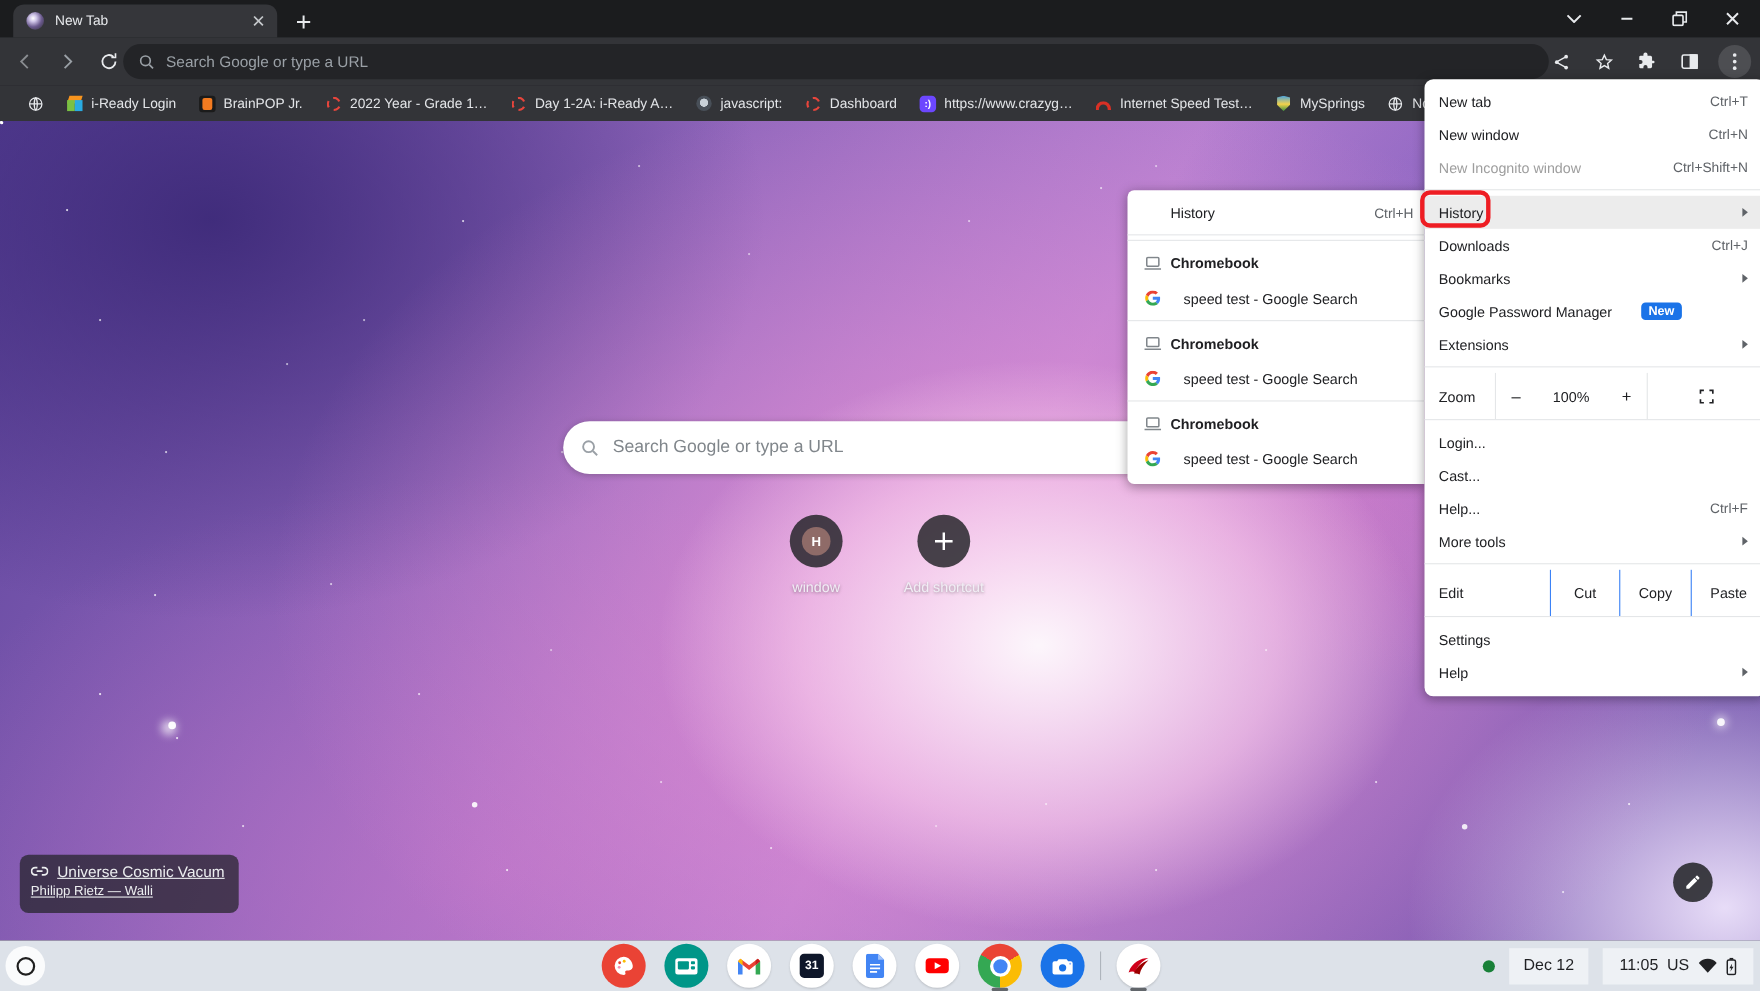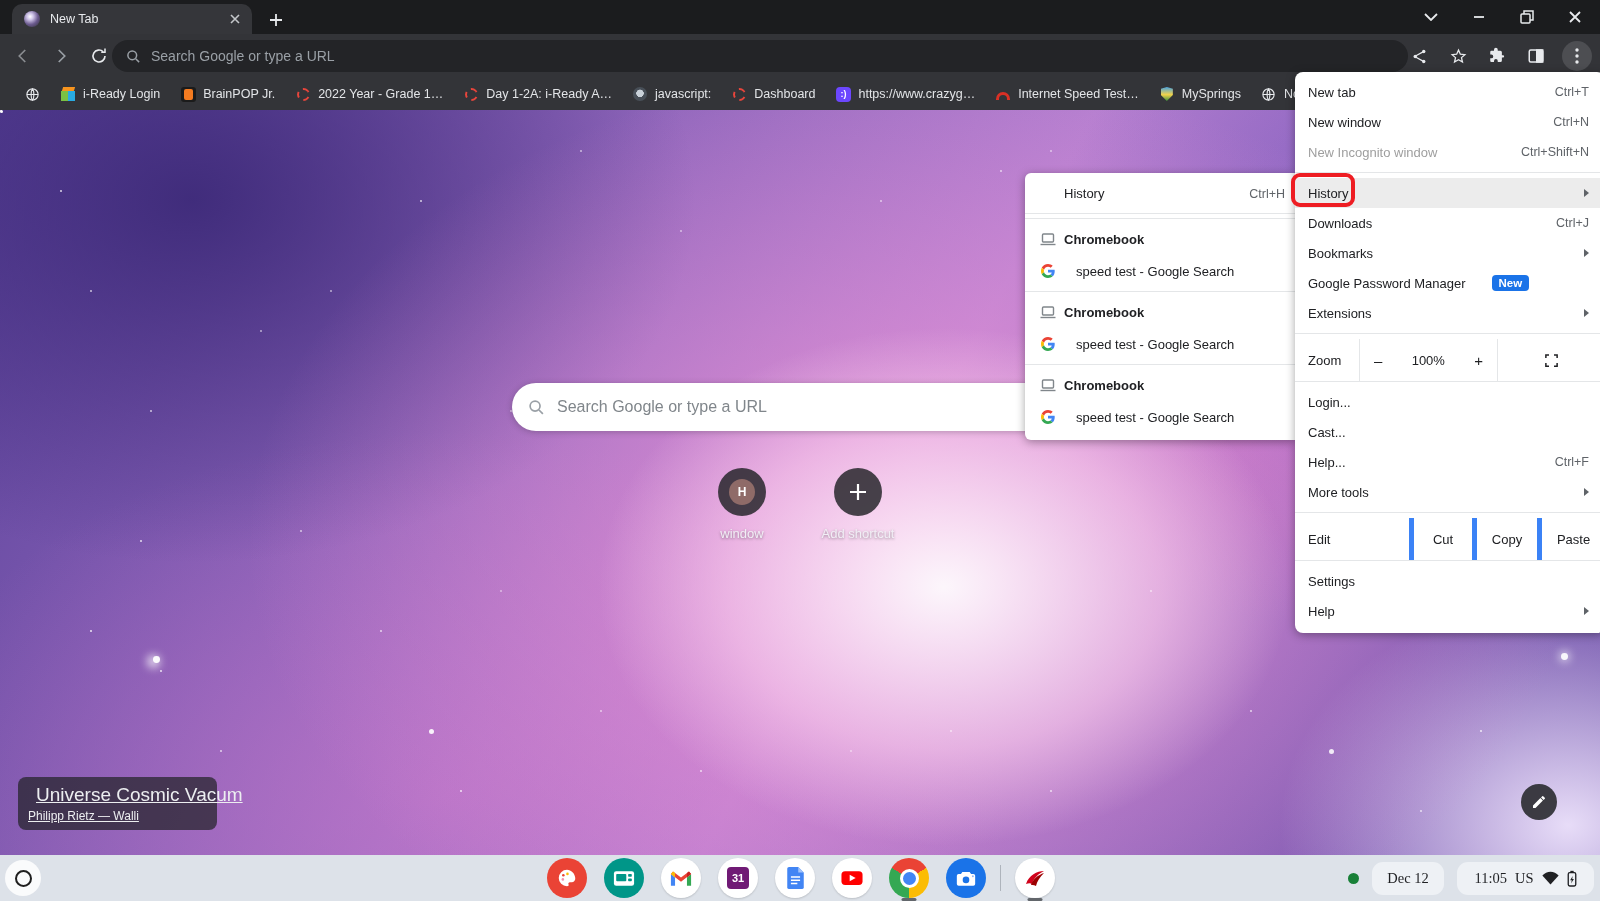--- a/index.html
+++ b/index.html
@@ -92,21 +92,21 @@
   .shortcut { width:48px; display:flex; flex-direction:column; align-items:center; }
   .shortcut-circle { width:48px; height:48px; border-radius:50%; background:rgba(32,33,36,.82);
     display:flex; align-items:center; justify-content:center; }
   .shortcut-avatar { width:26px; height:26px; border-radius:50%; background:#8f6b68; color:#fff;
     font-size:12px; font-weight:bold; display:flex; align-items:center; justify-content:center; }
   .shortcut-label { margin-top:10px; font-size:13px; color:#f1eef5; white-space:nowrap; text-shadow:0 1px 3px rgba(0,0,0,.4); }
 
   .attribution { position:absolute; left:18px; top:667px; width:199px; height:53px; background:rgba(32,33,36,.7);
     border-radius:8px; padding:7px 12px 6px 10px; color:#eceef0; }
   .attr-row1 { display:flex; align-items:center; gap:8px; }
-  .attr-title { font-size:19px; text-decoration:underline; white-space:nowrap; }
+  .attr-title { font-size:14px; text-decoration:underline; white-space:nowrap; }
   .attr-author { margin-top:3px; font-size:12px; text-decoration:underline; white-space:nowrap; }
 
   .pencil-btn { position:absolute; left:1521px; top:674px; width:36px; height:36px; border-radius:50%;
     background:rgba(38,39,42,.88); display:flex; align-items:center; justify-content:center; }
 
   
   .menu-panel { background:#fff; box-shadow:0 2px 10px rgba(0,0,0,.35); font-size:13px; color:#202124; }
   .history-submenu { position:absolute; left:1025px; top:173px; width:270px; border-radius:6px 0 0 6px; padding:5px 0 7px; z-index:20; }
   .sm-row { height:31px; display:flex; align-items:center; padding:0 10px 0 14px; }
   .sm-header-label { margin-left:25px; }
@@ -125,21 +125,21 @@
   .m-gray { color:#9e9e9e; }
   .m-hover { background:#ececec; }
   .m-arrow { margin-left:auto; width:0; height:0; border-left:5px solid #5f6368; border-top:4px solid transparent; border-bottom:4px solid transparent; }
   .m-badge { margin-left:26px; background:#1a73e8; color:#fff; font-size:11.5px; font-weight:bold; padding:2px 7px; border-radius:4px; }
   .zoom-row, .edit-row { height:42px; display:flex; align-items:stretch; }
   .z-cell { display:flex; align-items:center; }
   .z-label { width:64px; padding-left:13px; }
   .z-mid { width:139px; border-left:1px solid #e4e6e8; border-right:1px solid #e4e6e8; display:flex; align-items:center; justify-content:space-between; padding:0 14px; }
   .z-fs { flex:1; display:flex; align-items:center; justify-content:center; }
   .z-btn { font-size:15px; color:#202124; }
-  .e-cell { display:flex; align-items:center; justify-content:center; border-left:5px solid #3b82f6; }
+  .e-cell { display:flex; align-items:center; justify-content:center; border-left:1px solid #3b82f6; }
   .e-label { width:114px; justify-content:flex-start; padding-left:13px; border-left:none; }
   .e-cut { width:63px; } .e-copy { width:65px; } .e-paste { flex:1; }
 
   .red-annotation { position:absolute; left:1291px; top:173px; width:64px; height:34px;
     border:4px solid #ee1d23; border-radius:9px; z-index:40; }
 
   
   .shelf { position:absolute; left:0; right:0; bottom:0; height:46px; background:#dde2e9; z-index:10; }
   .launcher { position:absolute; left:5px; top:5px; width:36px; height:36px; border-radius:50%;
     background:rgba(255,255,255,.85); display:flex; align-items:center; justify-content:center; }
@@ -147,25 +147,25 @@
   .shelf-apps { position:absolute; left:547px; top:3px; display:flex; align-items:center; }
   .app { width:40px; height:40px; border-radius:50%; margin-right:17px; display:flex; align-items:center; justify-content:center; position:relative; flex:none; }
   .app.white { background:#fff; box-shadow:0 1px 2px rgba(0,0,0,.15); }
   .app-underline::after { content:""; position:absolute; left:50%; transform:translateX(-50%); bottom:-3px; width:15px; height:3px; border-radius:2px; background:#62666b; }
   .app-canvas { background:#ea4335; }
   .app-cast { background:#009688; }
   .app-camera { background:#1a73e8; }
   .app-chrome { background:conic-gradient(#ea4335 0 60deg, #fbbc04 60deg 180deg, #34a853 180deg 300deg, #ea4335 300deg); }
   .chrome-center { width:19px; height:19px; border-radius:50%; background:#4285f4; border:3.5px solid #fff; }
   .shelf-divider { width:1px; height:26px; background:#aeb4bc; margin:0 14px 0 -3px; flex:none; }
-  .cal-box { width:22px; height:22px; background:#701a75; border-radius:4px; color:#fff; font-size:11px; font-weight:bold;
+  .cal-box { width:22px; height:22px; background:#0f172a; border-radius:4px; color:#fff; font-size:11px; font-weight:bold;
     display:flex; align-items:center; justify-content:center; }
   .status { position:absolute; right:6px; top:0; height:46px; display:flex; align-items:center; gap:13px; }
   .status-dot { width:11px; height:11px; border-radius:50%; background:#188038; }
-  .pill { background:#eef1f5; border-radius:11px; height:33px; display:flex; align-items:center; justify-content:center;font-family:Liberation Serif, serif; }
+  .pill { background:#eef1f5; border-radius:0; height:33px; display:flex; align-items:center; justify-content:center; }
   .pill-date { width:72px; font-size:14.5px; color:#1f2023; font-weight:500; }
   .pill-time { width:137px; gap:8px; padding:0 10px; font-size:14.5px; color:#1f2023; font-weight:500; }
 </style>
 </head>
 <body>
 
 <div class="screen">
 
   <div class="tabstrip">
     <div class="tab">

